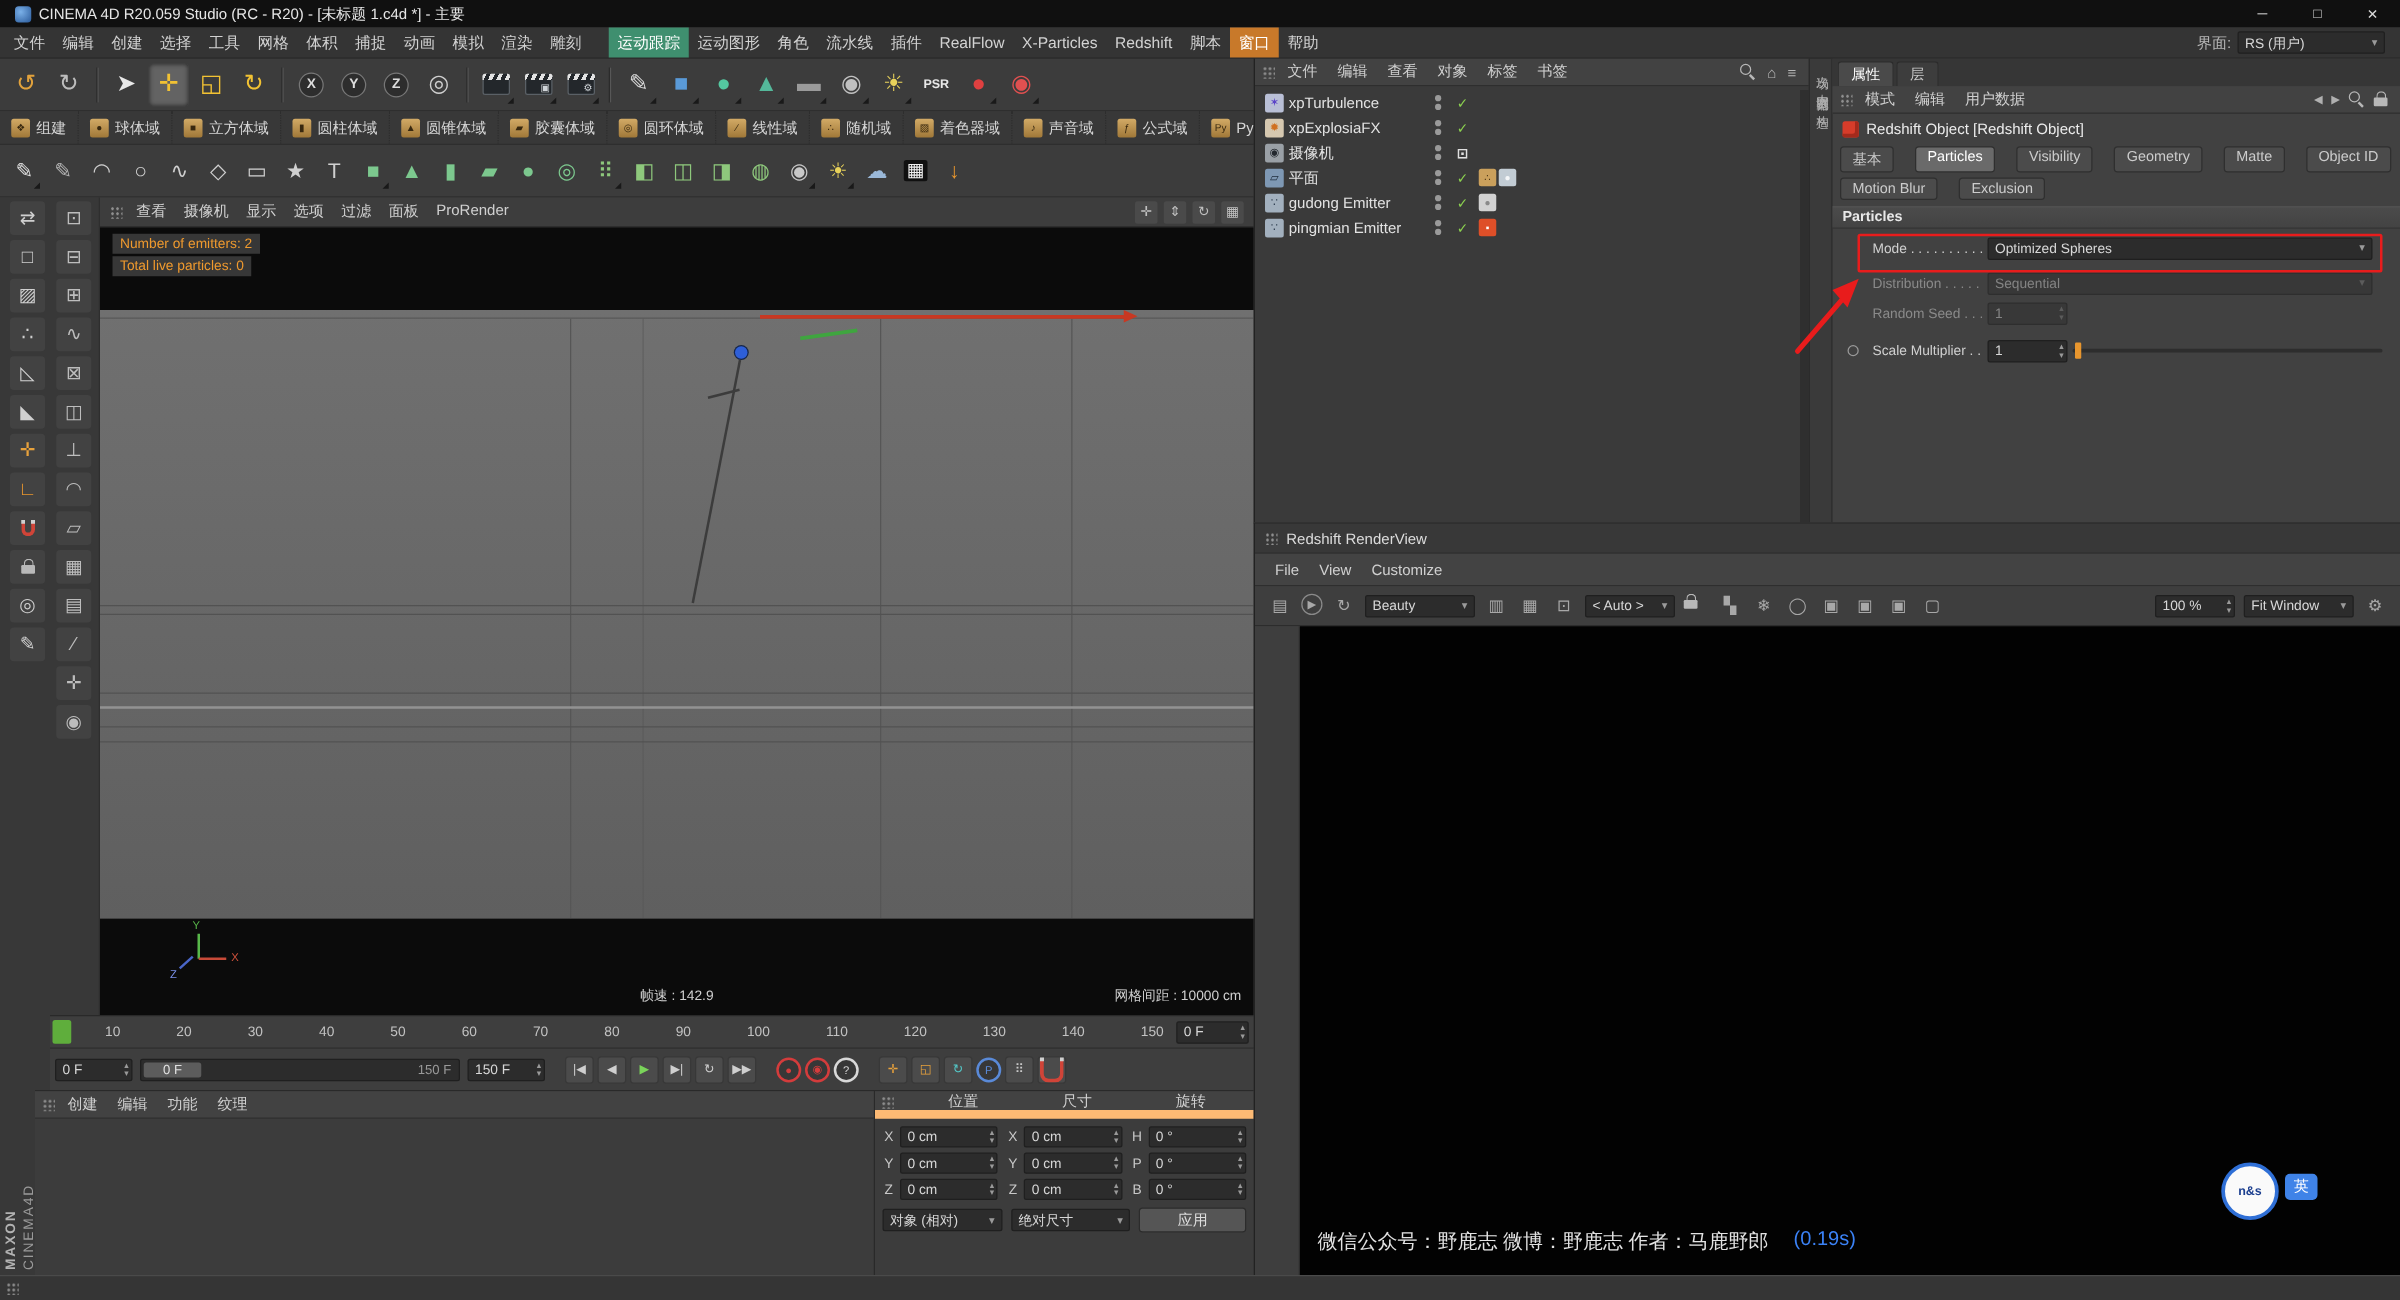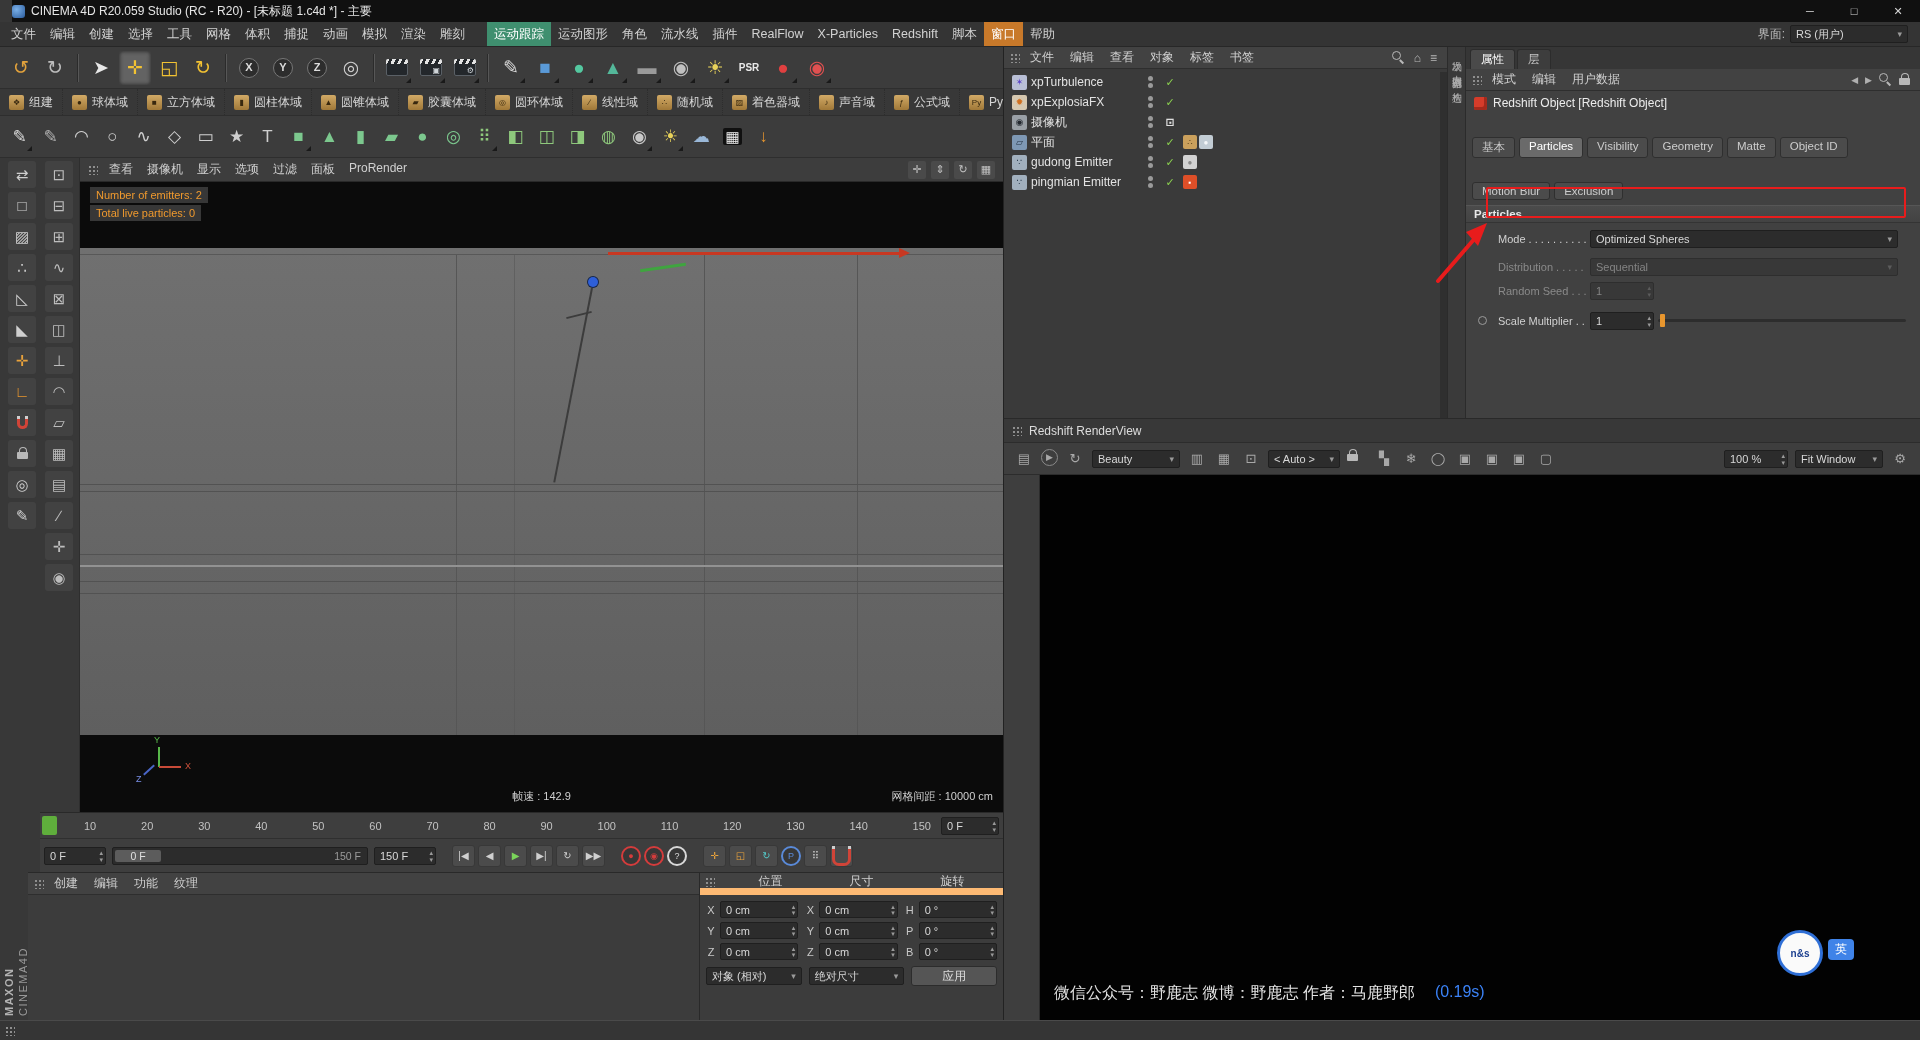--- a/index.html
+++ b/index.html
@@ -2,21 +2,21 @@
 <html><head>
 <meta charset="utf-8">
 <style>
   *{margin:0;padding:0;box-sizing:border-box;}
   html,body{width:1920px;height:1040px;overflow:hidden;background:#2b2b2b;}
   body{font-family:"Liberation Sans","DejaVu Sans",sans-serif;}
   i,em,b{font-style:normal;font-weight:normal;}
   .screen{position:relative;width:1920px;height:1040px;background:#383838;overflow:hidden;}
 
   
-  .titlebar{position:absolute;left:12px;top:0;right:0;height:22px;background:#101010;display:flex;align-items:center;gap:6px;padding-left:0;}
+  .titlebar{position:absolute;left:0;top:0;right:0;height:22px;background:#101010;display:flex;align-items:center;gap:6px;padding-left:12px;}
   .appicon{width:13px;height:13px;border-radius:3px;background:radial-gradient(circle at 35% 35%,#7ab0e8,#2a5a9a);}
   .wtitle{color:#e6e6e6;font-size:12px;white-space:nowrap;}
   .wincontrols{position:absolute;right:0;top:0;height:22px;display:flex;}
   .winbtn{width:44px;height:22px;display:flex;align-items:center;justify-content:center;color:#d8d8d8;font-size:11px;}
 
   
   .menubar{position:absolute;left:0;top:22px;right:0;height:25px;background:#343434;border-bottom:1px solid #272727;display:flex;align-items:center;padding:0 4px;}
   .menu-items{display:flex;height:100%;align-items:stretch;}
   .menu-item{padding:0 7px;font-size:12.5px;color:#d2d2d2;display:flex;align-items:center;white-space:nowrap;}
   .menu-item.hl-green{background:#3f8f6f;color:#fff;margin-left:15px;}
@@ -174,21 +174,21 @@
 
   
   .am{position:absolute;left:1465px;top:47px;width:455px;height:371px;background:#414141;border-left:1px solid #2b2b2b;display:flex;flex-direction:column;}
   .am-tabs{height:22px;display:flex;align-items:flex-end;background:#363636;gap:2px;padding:2px 4px 0;}
   .am-ptab{font-size:11.5px;color:#c8c8c8;background:#3d3d3d;padding:2px 10px;border-radius:3px 3px 0 0;border:1px solid #2c2c2c;border-bottom:none;}
   .am-ptab.on{background:#4a4a4a;color:#fff;}
   .am-nav{margin-left:auto;display:flex;gap:7px;align-items:center;padding-right:4px;color:#b0b0b0;font-size:9px;}
   .am-header{height:24px;display:flex;align-items:center;gap:6px;padding:0 8px;}
   .rs-cube{width:13px;height:13px;border-radius:2px;background:#d63c2a;box-shadow:inset -3px -3px 0 #a32a1c;}
   .am-title{font-size:12px;color:#ececec;white-space:nowrap;}
-  .am-tabrow{display:flex;gap:4px;padding:2px 6px;margin-top:20px;}
+  .am-tabrow{display:flex;gap:17px;padding:2px 6px;}
   .am-tab{font-size:11.5px;color:#ccc;background:#4b4b4b;border:1px solid #2f2f2f;border-radius:3px;padding:2px 9px;white-space:nowrap;}
   .am-tab.on{background:#6a6a6a;color:#fff;}
   .am-section{height:18px;margin-top:3px;display:flex;align-items:center;padding:0 8px;font-size:11.5px;font-weight:bold;color:#e8e8e8;background:linear-gradient(#4b4b4b,#434343);border-top:1px solid #565656;border-bottom:1px solid #343434;}
   .am-rows{padding:6px 10px 0 0;display:flex;flex-direction:column;gap:5px;}
   .arow{display:flex;align-items:center;min-height:19px;position:relative;padding-left:32px;gap:4px;}
   .alabel{width:88px;font-size:11px;color:#d0d0d0;white-space:nowrap;overflow:hidden;}
   .alabel.dim{color:#8a8a8a;}
   .afield.dd{width:308px;}
   .afield.spin{width:64px;}
   .alist{width:308px;height:40px;background:#393939;border:1px solid #2d2d2d;border-radius:2px;}
@@ -1046,20 +1046,26 @@
   <svg class="anno-arrow" width="70" height="75" viewBox="0 0 70 75">
     <line x1="6" y1="66" x2="44" y2="22" stroke="#e81c1c" stroke-width="4" stroke-linecap="round"></line>
     <polygon points="55,8 34,17 46,31" fill="#e81c1c"></polygon>
   </svg>
 
   <div class="rv">
     <div class="rv-title">
       <span class="pgrid"></span>
       <span>Redshift RenderView</span>
     </div>
+    <div class="rv-menubar">
+
+    <span class="pm-item">File</span>
+        <span class="pm-item">View</span>
+        <span class="pm-item">Customize</span>
+      </div>
     <div class="rv-toolbar">
       <span style="display:flex;gap:7px">
 
       <span class="rvi">▤</span>
           <span class="rvi circ">▶</span>
           <span class="rvi">↻</span>
         </span>
       <span class="dd rv-dd">
           <i>Beauty</i>
         </span>

